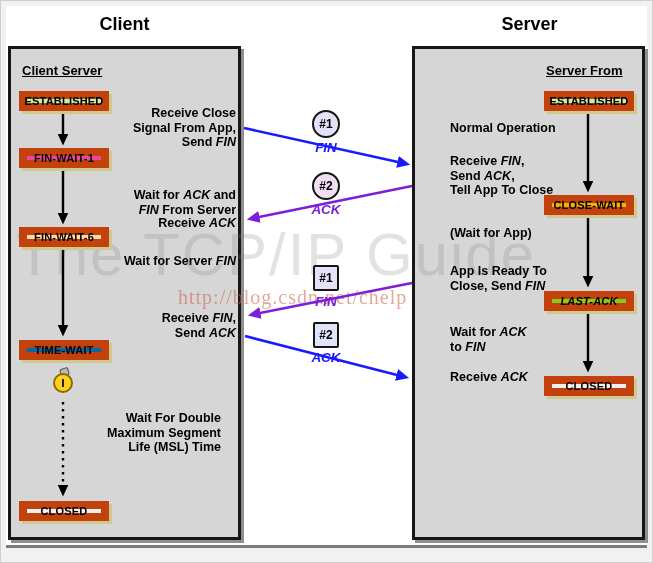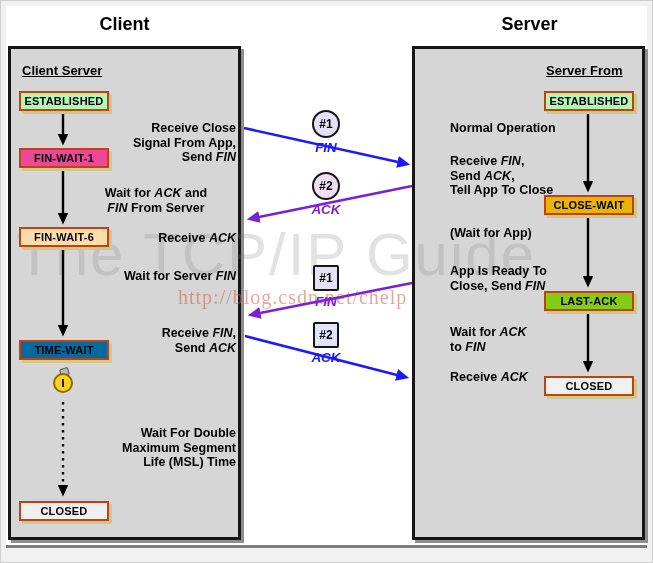--- a/index.html
+++ b/index.html
@@ -10,23 +10,23 @@
   .panel{position:absolute;top:46px;width:233px;height:494px;background:#d6d6d6;border:3px solid #161616;box-shadow:3px 3px 0 #8f8f8f;box-sizing:border-box;}
   .client-panel{left:8px;}
   .server-panel{left:412px;}
   .wm-title{position:absolute;left:16px;top:220px;width:630px;font-size:60px;font-weight:normal;letter-spacing:2px;color:rgba(125,125,125,0.22);white-space:nowrap;z-index:1;}
   .wm-url{position:absolute;left:178px;top:286px;font-family:"Liberation Serif",serif;font-size:20px;letter-spacing:1px;color:rgba(205,95,75,0.55);white-space:nowrap;z-index:1;}
   .z{position:absolute;z-index:2;}
   .title{font-size:18px;font-weight:bold;color:#000;text-align:center;top:14px;}
   .client-title{left:8px;width:233px;}
   .server-title{left:412px;width:235px;}
   .col-header{font-size:13px;font-weight:bold;text-decoration:underline;color:#000;}
-  .state{width:90px;height:20px;border:2px solid #c2410c;box-shadow:3px 3px 0 #cfc98f;box-sizing:border-box;display:flex;align-items:center;justify-content:center;font-size:11px;font-weight:bold;color:#000;letter-spacing:0.2px;}
+  .state{width:90px;height:20px;border:8px solid #c2410c;box-shadow:3px 3px 0 #cfc98f;box-sizing:border-box;display:flex;align-items:center;justify-content:center;font-size:11px;font-weight:bold;color:#000;letter-spacing:0.2px;}
   .ann{font-size:12.5px;font-weight:bold;color:#000;line-height:14.5px;}
-  .ann.r{width:160px;text-align:right;margin-top:15px;}
+  .ann.r{width:160px;text-align:right;}
   .ann.l{width:160px;text-align:left;padding-left:24px;}
   .arrows{position:absolute;left:0;top:0;z-index:2;}
   .badge{width:28px;height:28px;border:2px solid #161616;box-sizing:border-box;display:flex;align-items:center;justify-content:center;font-size:12px;font-weight:bold;color:#000;background:#e4e2f6;}
   .badge.circle{border-radius:50%;}
   .badge.square{border-radius:2px;width:26px;height:26px;}
   .msg-label{width:60px;text-align:center;font-size:13.5px;font-weight:bold;font-style:italic;}
   .blue{color:#1a1aff;}
   .purple{color:#7d1fd8;}
   .timer{width:24px;height:28px;}
   .timer .crown{position:absolute;left:9px;top:0;width:7px;height:6px;background:#b9b9b9;border:1px solid #4e4e4e;border-radius:2px;transform:rotate(-18deg);}
@@ -84,35 +84,35 @@
   <div class="z col-header" style="left:546px;top:63px;">Server From</div>
 
   <div class="z state" style="left: 19px; top: 91px; background: rgb(180, 246, 180);">ESTABLISHED</div>
   <div class="z state" style="left: 19px; top: 148px; background: #ec4899;">FIN-WAIT-1</div>
   <div class="z state" style="left: 19px; top: 227px; background: rgb(255, 220, 171);">FIN-WAIT-6</div>
   <div class="z state" style="left: 19px; top: 340px; background: #0369a1;">TIME-WAIT</div>
   <div class="z state" style="left: 19px; top: 501px; background: rgb(240, 240, 240);">CLOSED</div>
 
   <div class="z state" style="left: 544px; top: 91px; background: rgb(180, 246, 180);">ESTABLISHED</div>
   <div class="z state" style="left: 544px; top: 195px; background: #eab308;">CLOSE-WAIT</div>
-  <div class="z state" style="left: 544px; top: 291px; background: #84cc16;">LAST-ACK</div>
+  <div class="z state" style="left: 544px; top: 291px; background: #84cc16; font-style: italic;">LAST-ACK</div>
   <div class="z state" style="left: 544px; top: 376px; background: rgb(240, 240, 240);">CLOSED</div>
 
   <div class="z timer" style="left:51px;top:368px;">
     <div class="crown"></div>
     <div class="body"></div>
     <div class="hand"></div>
   </div>
 
   <div class="z ann r" style="left:76px;top:106px;">Receive Close<br>Signal From App,<br>Send <i>FIN</i></div>
-  <div class="z ann r" style="left:76px;top:171px;text-align:center;">Wait for <i>ACK</i> and<br><i>FIN</i> From Server</div>
+  <div class="z ann r" style="left:76px;top:188px;">Wait for <i>ACK</i> and<br><i>FIN</i> From Server</div>
   <div class="z ann r" style="left:76px;top:216px;">Receive <i>ACK</i></div>
   <div class="z ann r" style="left:76px;top:254px;">Wait for Server <i>FIN</i></div>
   <div class="z ann r" style="left:76px;top:311px;">Receive <i>FIN</i>,<br>Send <i>ACK</i></div>
-  <div class="z ann r" style="left:76px;top:411px;">Wait For Double<br>Maximum Segment<br>Life (MSL) Time</div>
+  <div class="z ann r" style="left:61px;top:411px;">Wait For Double<br>Maximum Segment<br>Life (MSL) Time</div>
 
   <div class="z ann l" style="left:426px;top:121px;">Normal Operation</div>
   <div class="z ann l" style="left:426px;top:154px;">Receive <i>FIN</i>,<br>Send <i>ACK</i>,<br>Tell App To Close</div>
   <div class="z ann l" style="left:426px;top:226px;">(Wait for App)</div>
   <div class="z ann l" style="left:426px;top:325px;">Wait for <i>ACK</i><br>to <i>FIN</i></div>
   <div class="z ann l" style="left:426px;top:264px;">App Is Ready To<br>Close, Send <i>FIN</i></div>
   <div class="z ann l" style="left:426px;top:370px;">Receive <i>ACK</i></div>
 
   <div class="z badge circle" style="left: 312px; top: 110px; background: rgb(227, 225, 247);">#1</div>
   <div class="z msg-label blue" style="left:296px;top:140px;">FIN</div>

